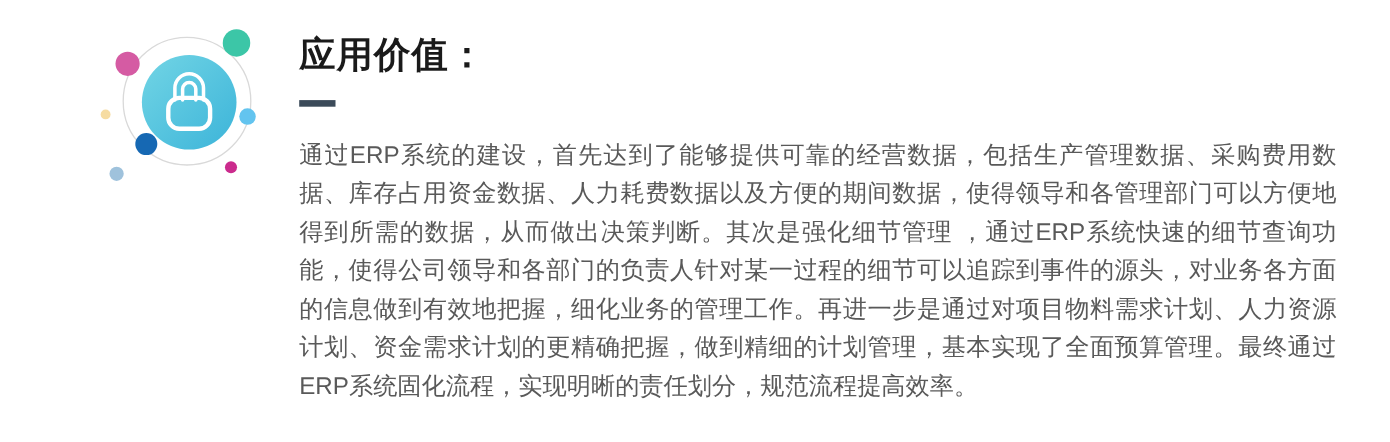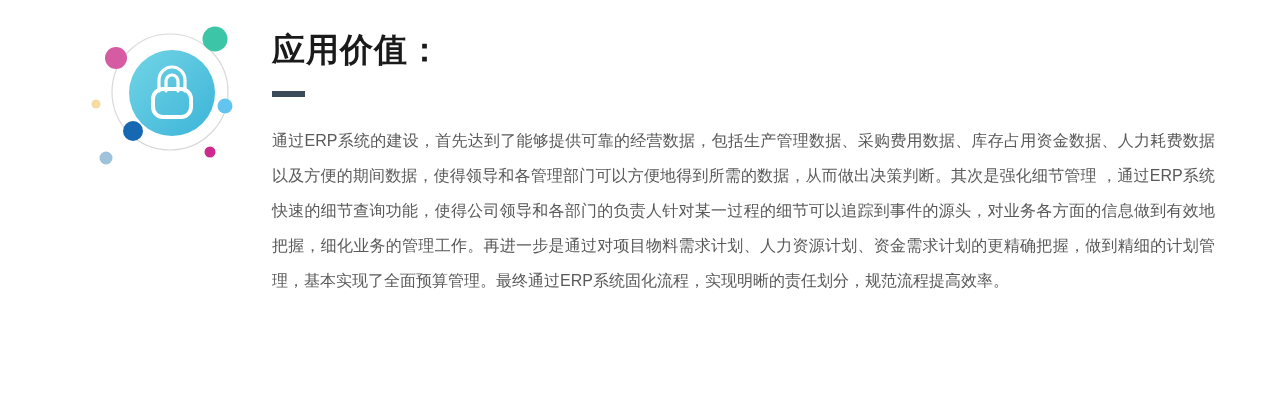--- a/index.html
+++ b/index.html
@@ -33,21 +33,21 @@
     color:var(--title-color);
     letter-spacing:1px;
   }
   .title-dash{
     width:33px;height:6px;
     background:var(--accent);
     margin-top:21px;
   }
   .body-paragraph{
     margin:26px 0 0 0;
-    font-size:16px;
+    font-size:22px;
     line-height:35px;
     color:var(--text-color);
     text-align:justify;
     text-justify:inter-ideograph;
   }
 </style>
 </head>
 <body>
 
 <div class="stage">

